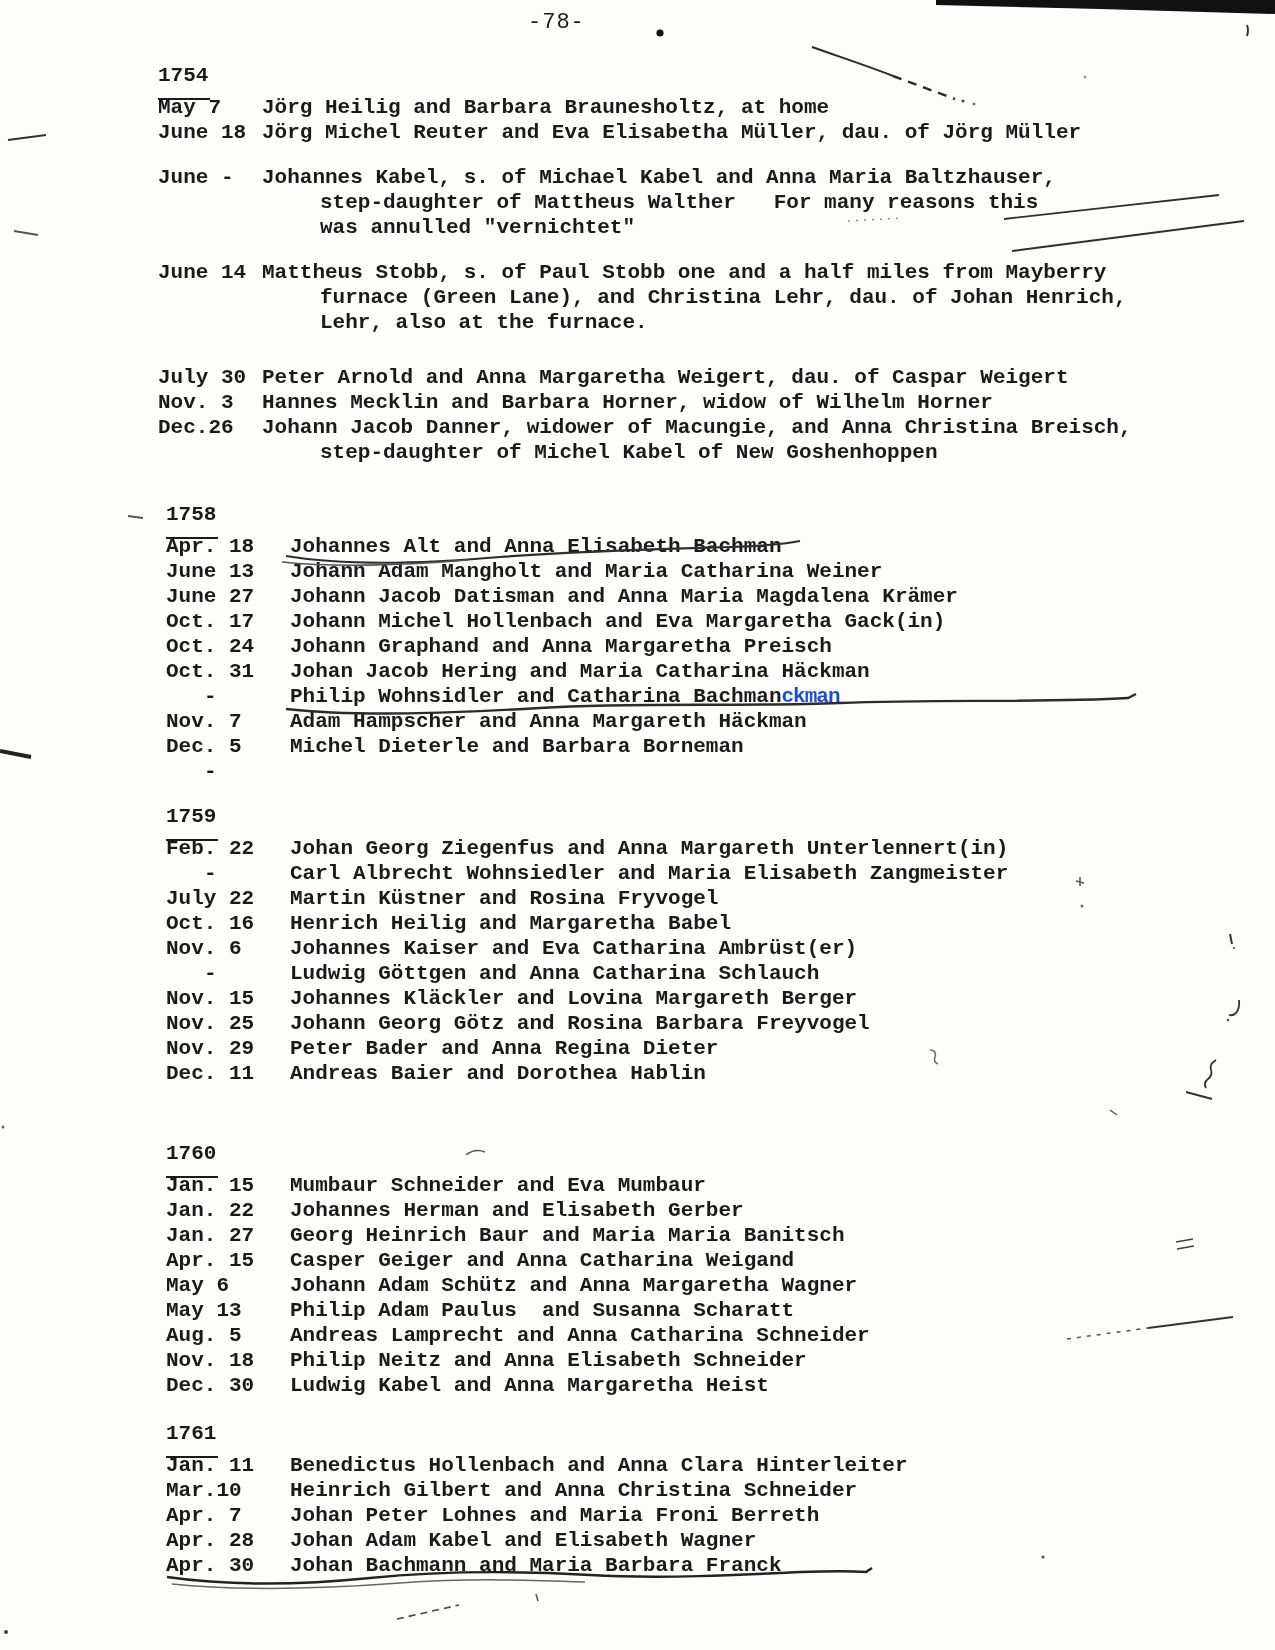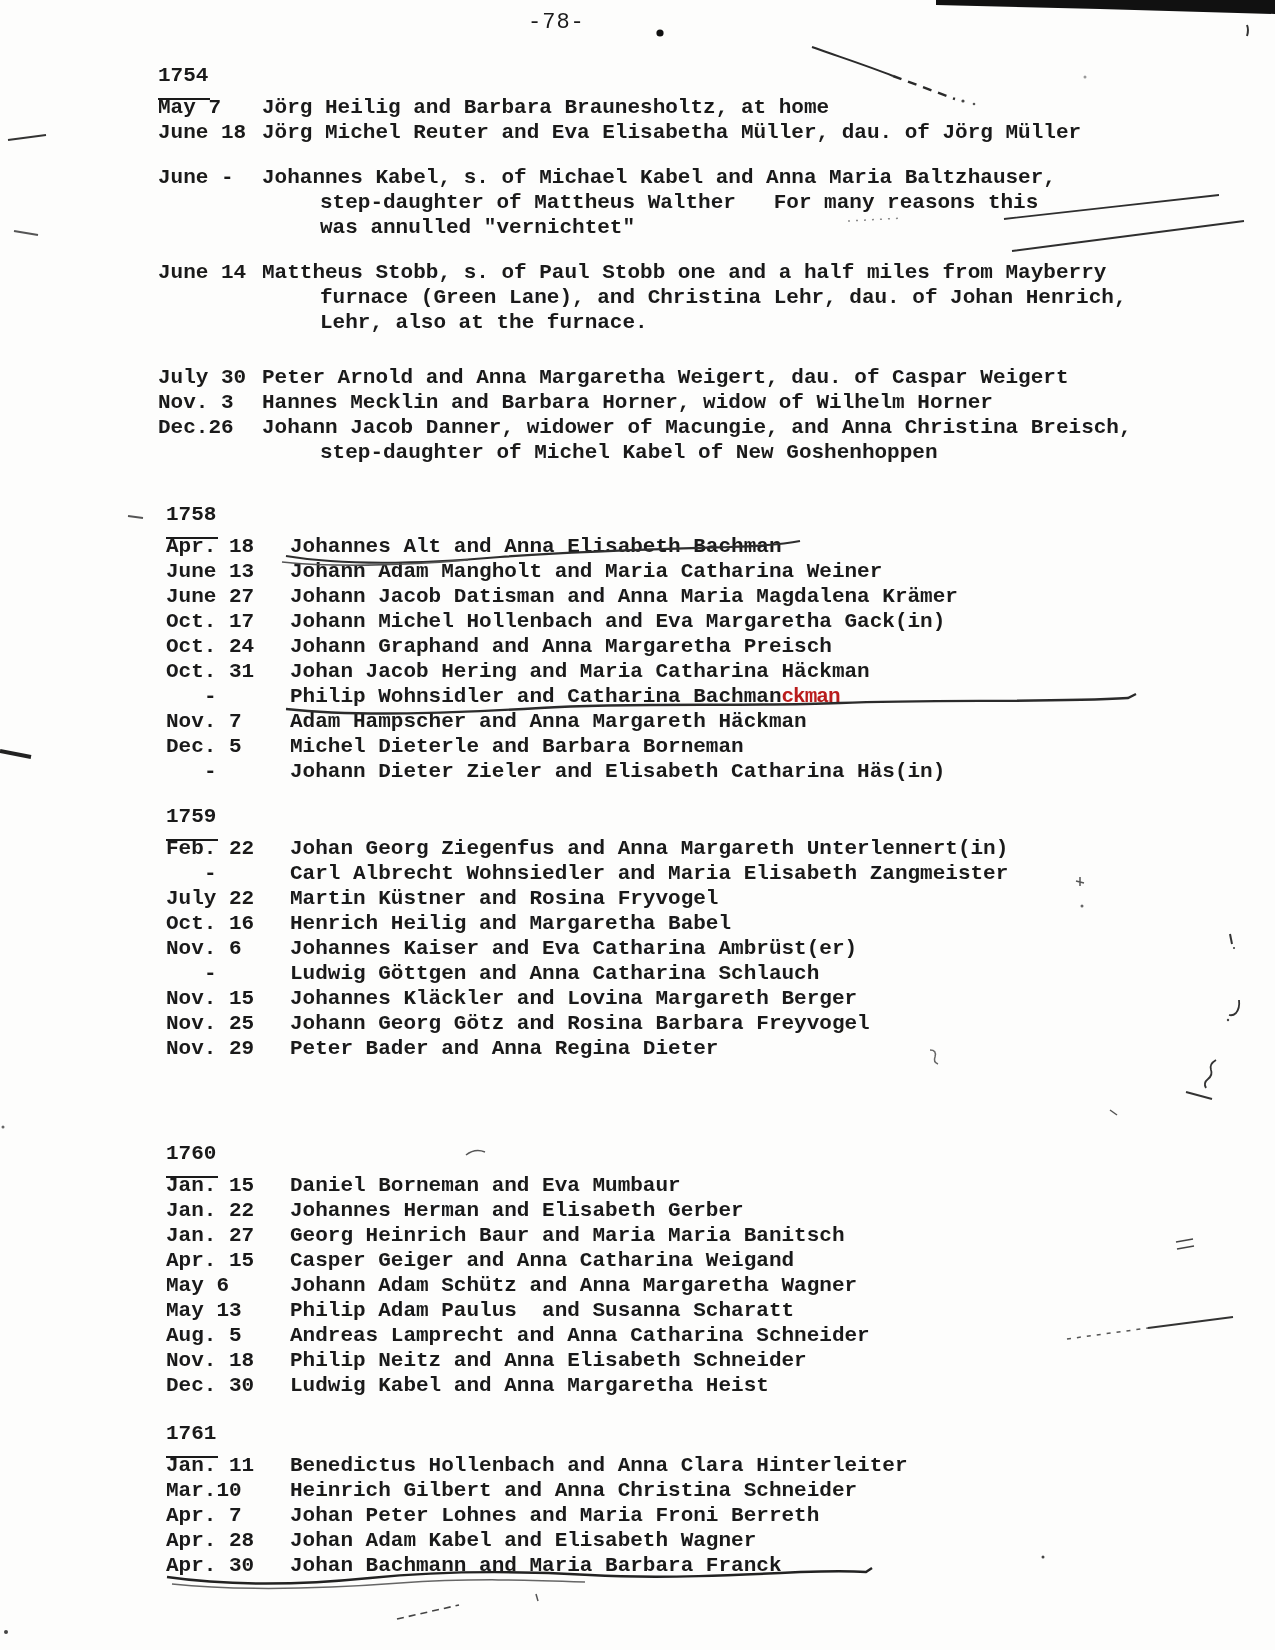--- a/index.html
+++ b/index.html
@@ -20,21 +20,21 @@
     height:31px;font-size:21px;font-weight:bold;line-height:24px;
   }
   .yr span{display:inline-block;border-bottom:2.5px solid #1a1a1a;padding:0 2px 10px 0;}
   .row{height:25px;line-height:25px;font-size:21px;font-weight:bold;display:flex;white-space:pre;}
   .date{width:124px;flex:0 0 auto;white-space:pre;}
   .first .date{width:104px;}
   .date.dash{padding-left:38px;box-sizing:border-box;}
   .txt{white-space:pre;}
   .txt.cont{padding-left:58px;}
   .gap{width:100%;}
-  .ghost{color:#b91c1c;letter-spacing:-1px;}
+  .ghost{color:#1d4ed8;letter-spacing:-1px;}
   svg.overlay{position:absolute;left:0;top:0;pointer-events:none;}
 </style>
 </head>
 <body>
 
 <div class="page">
   <div class="pageno">-78-</div>
   <div>
       <div class="section first" style="top: 64px;">
         <div class="yr"><span>1754</span></div>
@@ -58,37 +58,38 @@
         <div class="yr"><span>1758</span></div>
         <div class="row"><span class="date">Apr. 18</span><span class="txt">Johannes Alt and Anna Elisabeth Bachman</span></div>
         <div class="row"><span class="date">June 13</span><span class="txt">Johann Adam Mangholt and Maria Catharina Weiner</span></div>
         <div class="row"><span class="date">June 27</span><span class="txt">Johann Jacob Datisman and Anna Maria Magdalena Krämer</span></div>
         <div class="row"><span class="date">Oct. 17</span><span class="txt">Johann Michel Hollenbach and Eva Margaretha Gack(in)</span></div>
         <div class="row"><span class="date">Oct. 24</span><span class="txt">Johann Graphand and Anna Margaretha Preisch</span></div>
         <div class="row"><span class="date">Oct. 31</span><span class="txt">Johan Jacob Hering and Maria Catharina Häckman</span></div>
         <div class="row"><span class="date dash">-</span><span class="txt">Philip Wohnsidler and Catharina Bachman<span class="ghost">ckman</span></span></div>
         <div class="row"><span class="date">Nov. 7</span><span class="txt">Adam Hampscher and Anna Margareth Häckman</span></div>
         <div class="row"><span class="date">Dec. 5</span><span class="txt">Michel Dieterle and Barbara Borneman</span></div>
-        <div class="row"><span class="date dash">-</span><span class="txt">Johann Dieter Zieler and Elisabeth Catharina Häs(in)</span></div>
+        <div class="row"><span class="date dash">-</span></div>
       </div>
       <div class="section" style="top: 805px;">
         <div class="yr"><span>1759</span></div>
         <div class="row"><span class="date">Feb. 22</span><span class="txt">Johan Georg Ziegenfus and Anna Margareth Unterlennert(in)</span></div>
         <div class="row"><span class="date dash">-</span><span class="txt">Carl Albrecht Wohnsiedler and Maria Elisabeth Zangmeister</span></div>
         <div class="row"><span class="date">July 22</span><span class="txt">Martin Küstner and Rosina Fryvogel</span></div>
         <div class="row"><span class="date">Oct. 16</span><span class="txt">Henrich Heilig and Margaretha Babel</span></div>
         <div class="row"><span class="date">Nov. 6</span><span class="txt">Johannes Kaiser and Eva Catharina Ambrüst(er)</span></div>
         <div class="row"><span class="date dash">-</span><span class="txt">Ludwig Göttgen and Anna Catharina Schlauch</span></div>
         <div class="row"><span class="date">Nov. 15</span><span class="txt">Johannes Kläckler and Lovina Margareth Berger</span></div>
         <div class="row"><span class="date">Nov. 25</span><span class="txt">Johann Georg Götz and Rosina Barbara Freyvogel</span></div>
         <div class="row"><span class="date">Nov. 29</span><span class="txt">Peter Bader and Anna Regina Dieter</span></div>
+        <div class="row"><span class="date">Dec. 11</span><span class="txt">Andreas Baier and Dorothea Hablin</span></div>
       </div>
       <div class="section" style="top: 1142px;">
         <div class="yr"><span>1760</span></div>
-        <div class="row"><span class="date">Jan. 15</span><span class="txt">Daniel Borneman and Eva Mumbaur</span></div>
+        <div class="row"><span class="date">Jan. 15</span><span class="txt">Mumbaur Schneider and Eva Mumbaur</span></div>
         <div class="row"><span class="date">Jan. 22</span><span class="txt">Johannes Herman and Elisabeth Gerber</span></div>
         <div class="row"><span class="date">Jan. 27</span><span class="txt">Georg Heinrich Baur and Maria Maria Banitsch</span></div>
         <div class="row"><span class="date">Apr. 15</span><span class="txt">Casper Geiger and Anna Catharina Weigand</span></div>
         <div class="row"><span class="date">May 6</span><span class="txt">Johann Adam Schütz and Anna Margaretha Wagner</span></div>
         <div class="row"><span class="date">May 13</span><span class="txt">Philip Adam Paulus  and Susanna Scharatt</span></div>
         <div class="row"><span class="date">Aug. 5</span><span class="txt">Andreas Lamprecht and Anna Catharina Schneider</span></div>
         <div class="row"><span class="date">Nov. 18</span><span class="txt">Philip Neitz and Anna Elisabeth Schneider</span></div>
         <div class="row"><span class="date">Dec. 30</span><span class="txt">Ludwig Kabel and Anna Margaretha Heist</span></div>
       </div>
       <div class="section" style="top: 1422px;">

